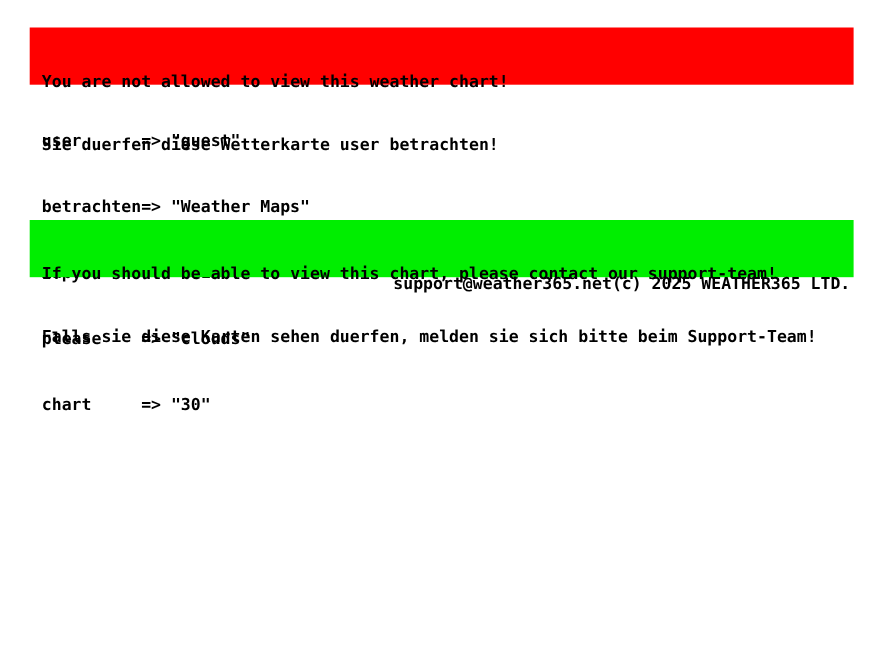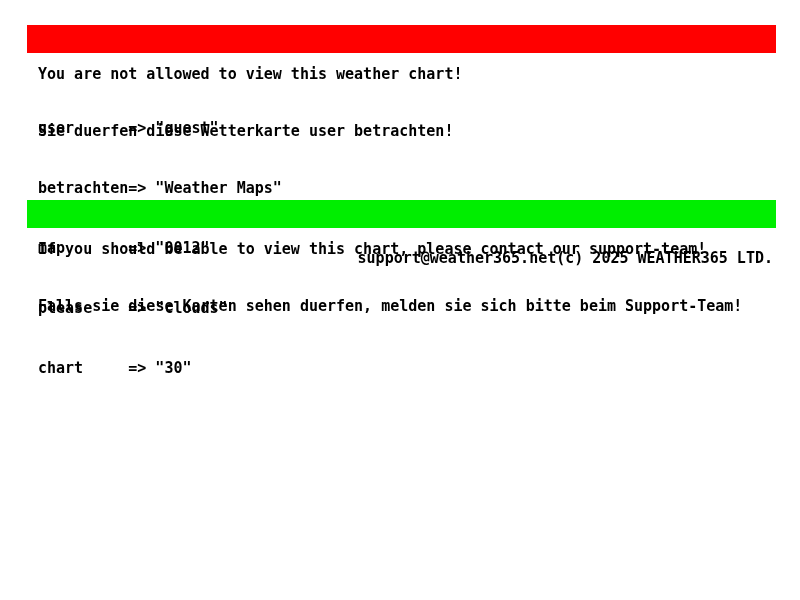--- a/index.html
+++ b/index.html
@@ -14,21 +14,21 @@
     font-family: "DejaVu Sans Mono", "Liberation Mono", monospace;
     font-weight: bold;
     font-size: 15px;
     color: #000000;
     overflow: hidden;
   }
   .banner {
     position: absolute;
     left: 27px;
     width: 749px;
-    height: 28px;
+    height: 52px;
     box-sizing: border-box;
     padding: 2px 0 0 11px;
     line-height: 19px;
     white-space: pre;
   }
   .banner-error {
     top: 25px;
     background: #ff0000;
     color: #000000;
   }

